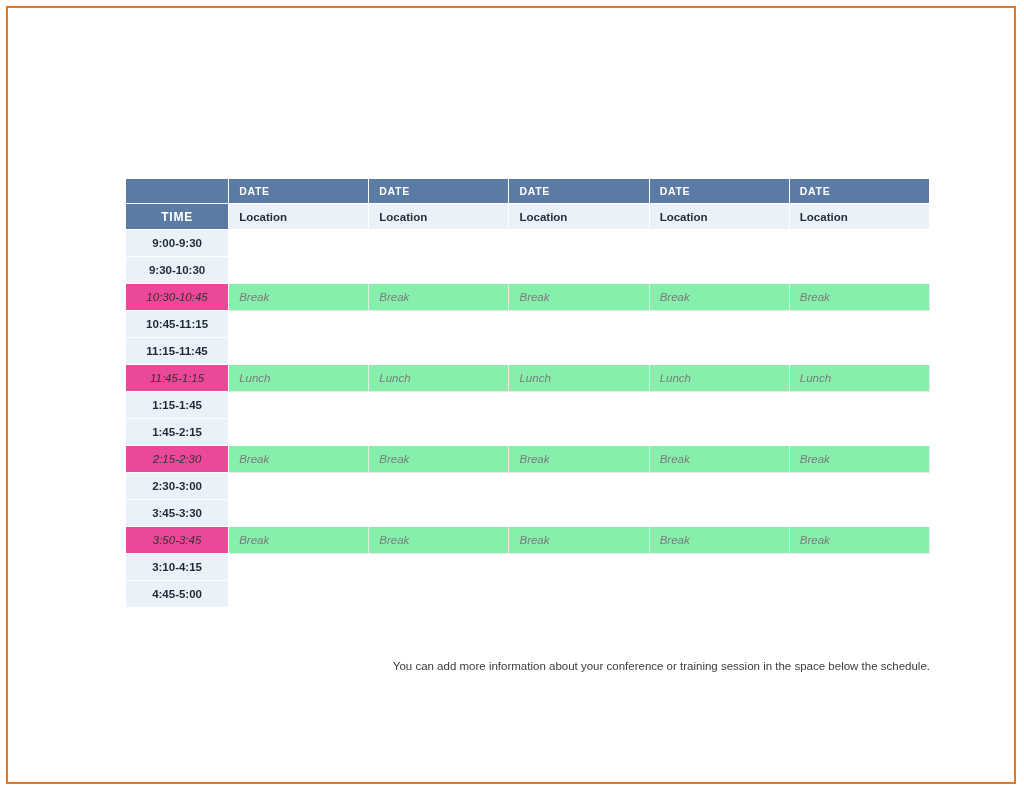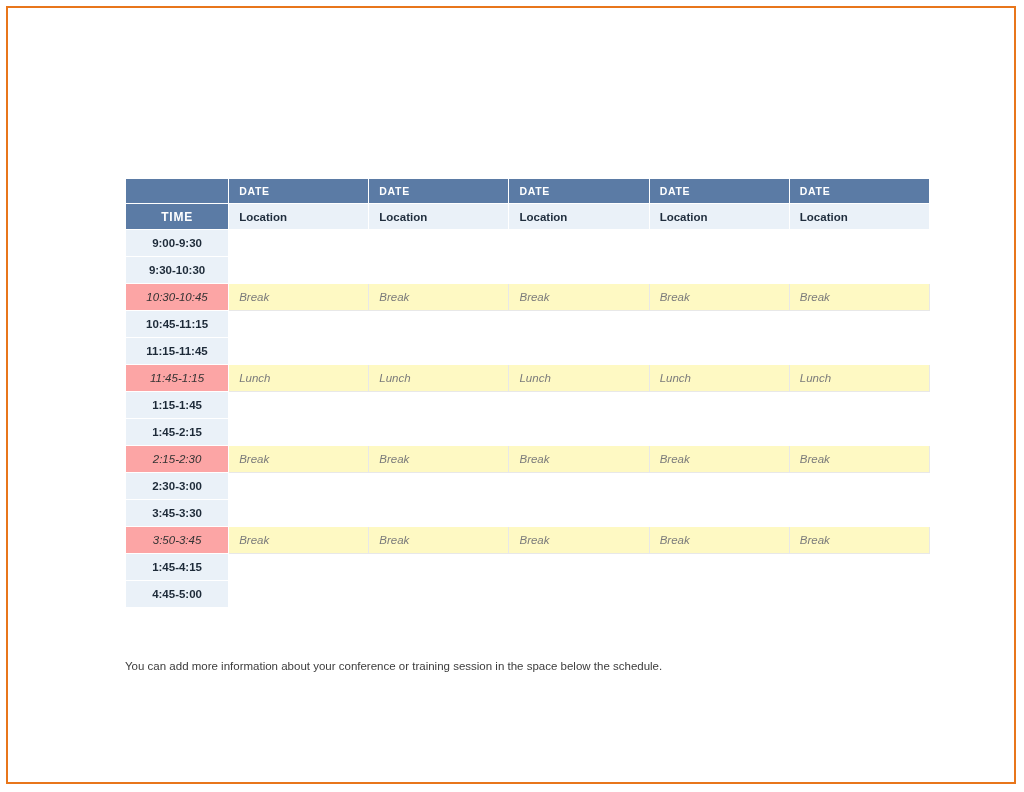--- a/index.html
+++ b/index.html
@@ -125,42 +125,42 @@
     font-weight: bold;
     text-align: center;
     border: 1px solid #ffffff;
   }
   td.slot {
     background: #ffffff;
     border: 1px solid #d6d6d6;
   }
 
   tr.break-row td.time-cell {
-    background: #fca5a5;
+    background: #ec4899;
     color: #333333;
     font-weight: normal;
     font-style: italic;
     font-size: 11.5px;
   }
   tr.break-row td.slot {
-    background: #fef9c3;
+    background: #86efac;
     border: 1px solid #e8e8e8;
     color: #7b7b7b;
     font-style: italic;
     font-size: 11.5px;
     text-align: left;
     padding-left: 10px;
   }
 
   .footnote {
     position: absolute;
     left: 117px;
     top: 652px;
     width: 805px;
-    text-align: left;
+    text-align: right;
     font-size: 11.5px;
     color: #3c3c3c;
   }
 </style>
 </head>
 <body>
 
 <div class="page-frame">
   <div class="sheet">
 
@@ -296,21 +296,21 @@
         <tr class="break-row">
           <td class="time-cell">3:50-3:45</td>
           <td class="slot">Break</td>
           <td class="slot">Break</td>
           <td class="slot">Break</td>
           <td class="slot">Break</td>
           <td class="slot">Break</td>
         </tr>
 
         <tr>
-          <td class="time-cell">1:45-4:15</td>
+          <td class="time-cell">3:10-4:15</td>
           <td class="slot"></td>
           <td class="slot"></td>
           <td class="slot"></td>
           <td class="slot"></td>
           <td class="slot"></td>
         </tr>
 
 
         <tr>
           <td class="time-cell">4:45-5:00</td>

